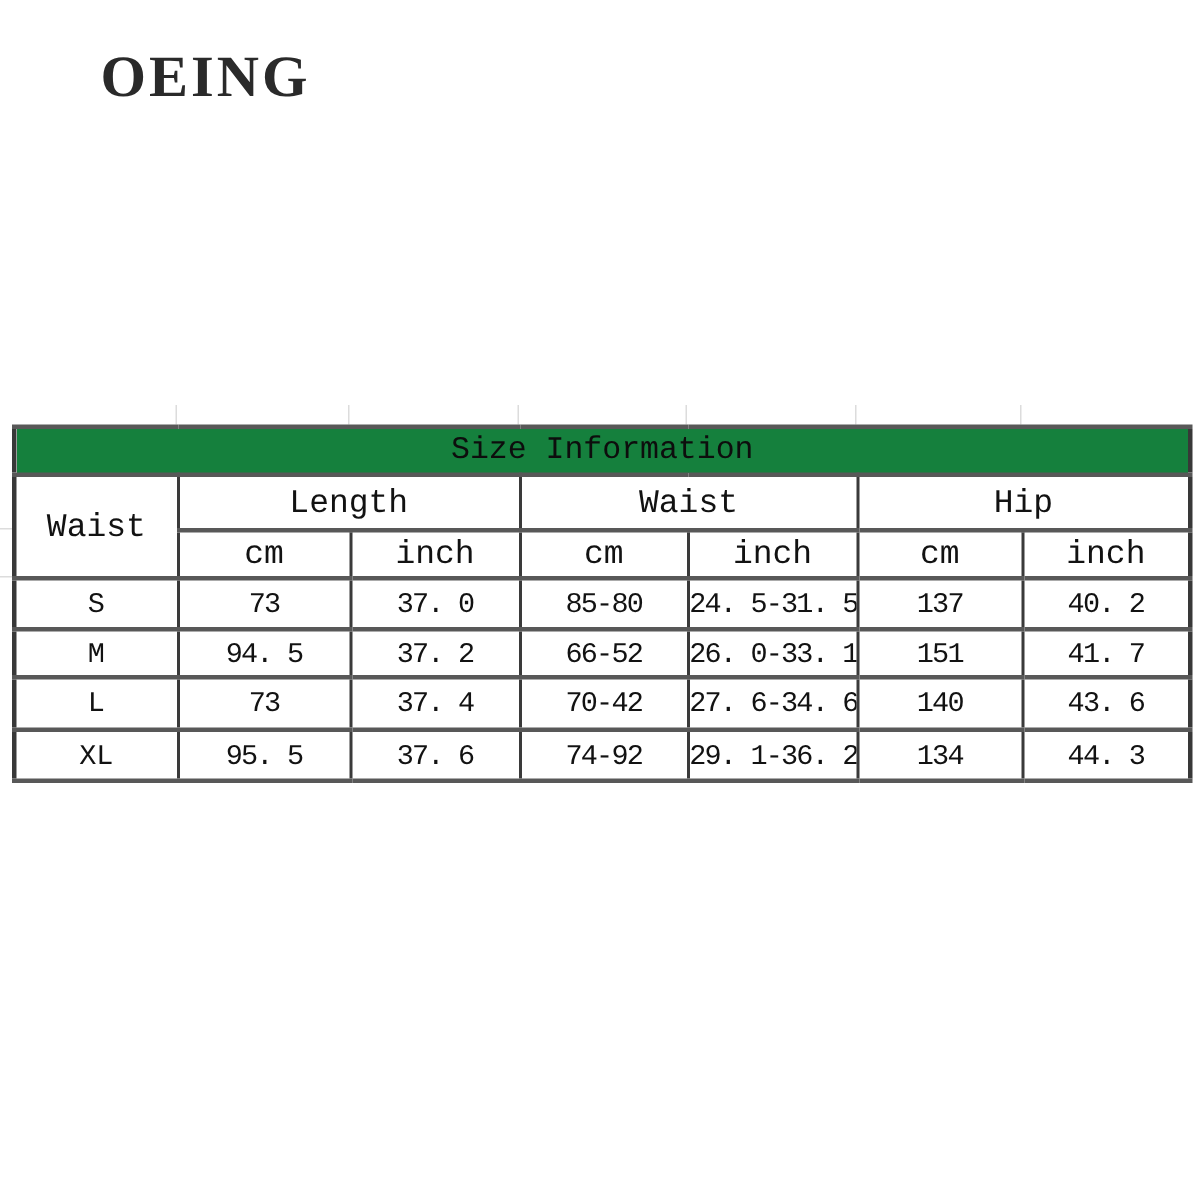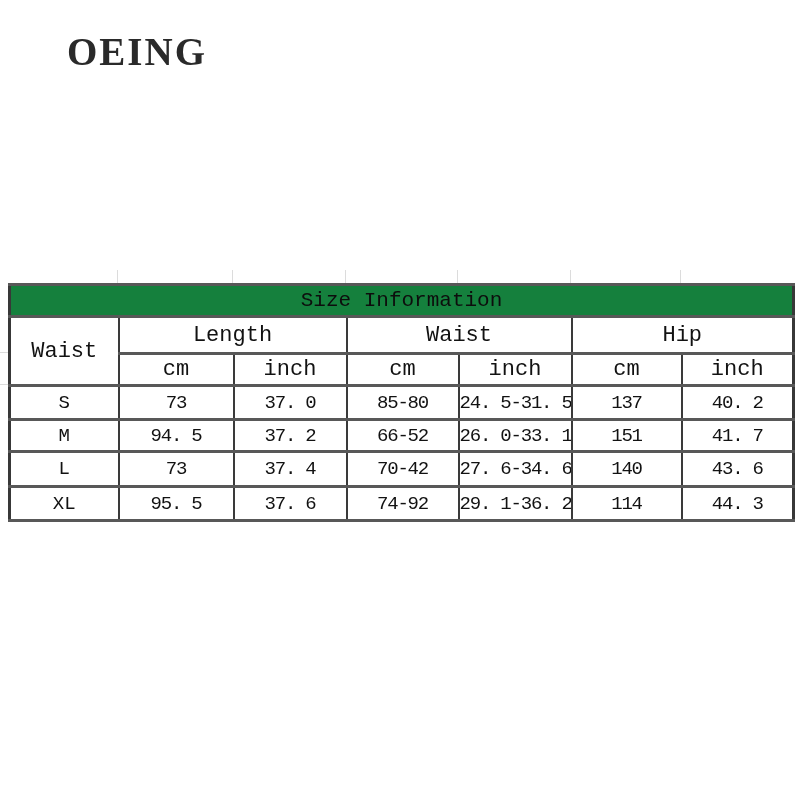--- a/index.html
+++ b/index.html
@@ -111,17 +111,17 @@
       <td>27. 6-34. 6</td>
       <td>140</td>
       <td>43. 6</td>
     </tr>
     <tr class="data-row row-xl">
       <td class="size-cell">XL</td>
       <td>95. 5</td>
       <td>37. 6</td>
       <td>74-92</td>
       <td>29. 1-36. 2</td>
-      <td>114</td>
+      <td>134</td>
       <td>44. 3</td>
     </tr>
   </tbody>
 </table>
 
 </body></html>

